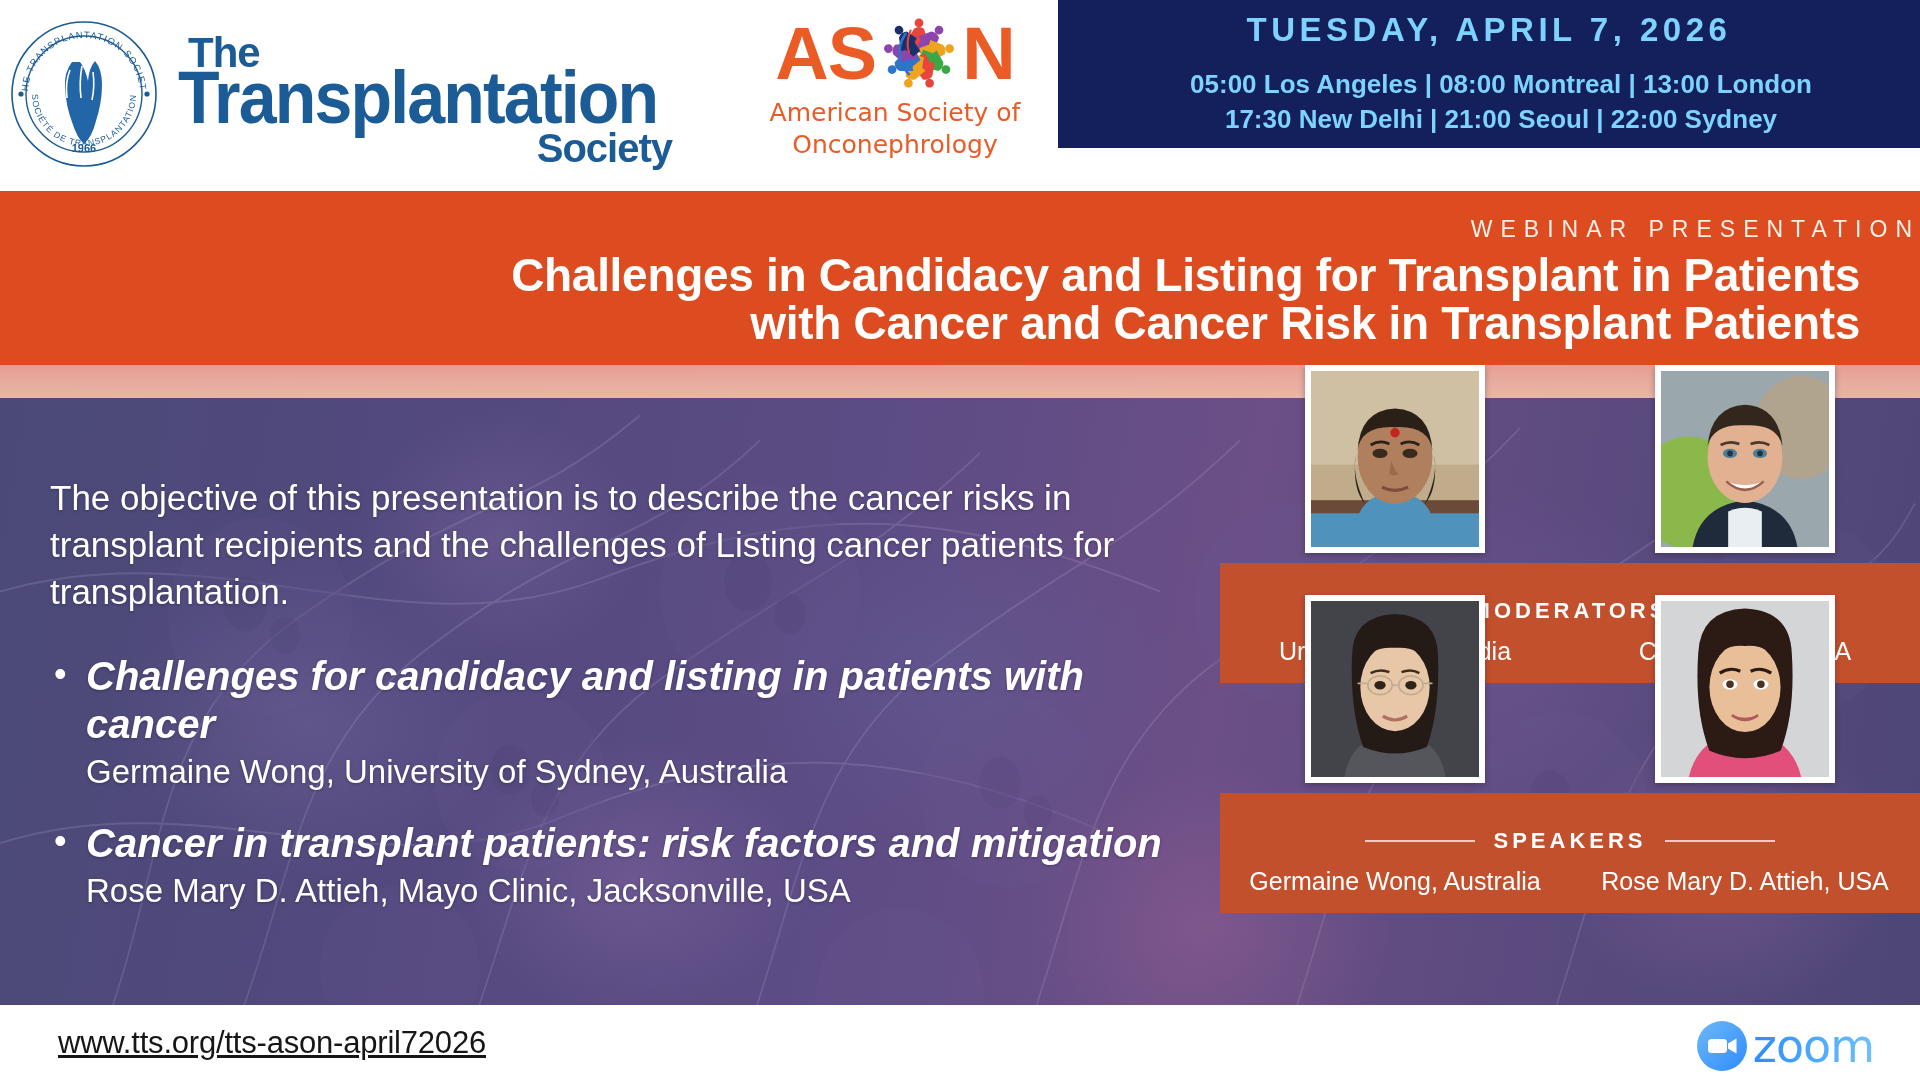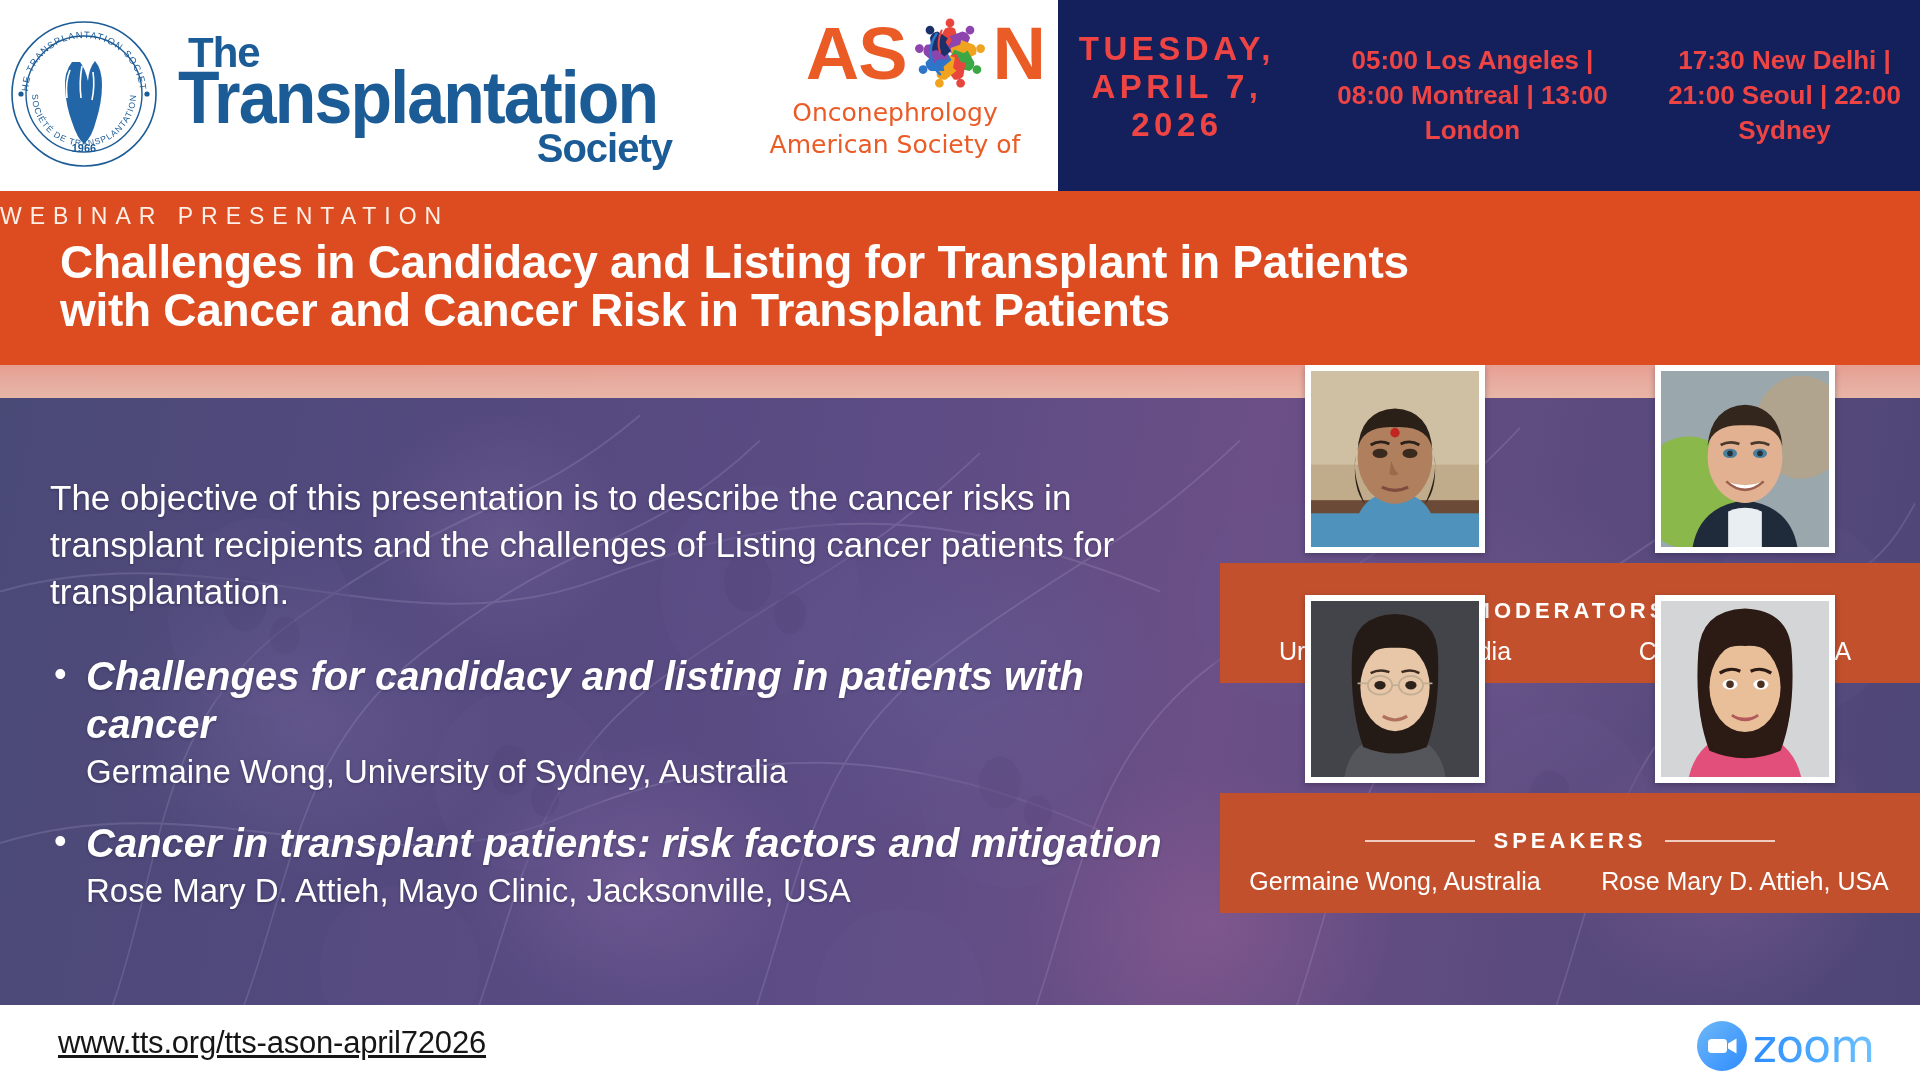--- a/index.html
+++ b/index.html
@@ -37,51 +37,51 @@
     position:absolute; right:-4px; bottom:-2px;
     font-size:40px; font-weight:bold; color:#1c5c96; letter-spacing:-1px;
   }
 
   .ason-logo {
     position:absolute; left:745px; top:12px; width:300px; height:168px;
     text-align:center;
   }
   .ason-mark {
     position:relative; height:84px; display:flex;
-    align-items:center; justify-content:flex-end;
+    align-items:center; justify-content:center;
   }
   .ason-as, .ason-n {
     font-size:74px; font-weight:bold; color:#ea5b26;
     line-height:1; letter-spacing:-1px;
   }
   .ason-o { width:86px; height:84px; position:relative; display:inline-block; }
   .ason-o svg { width:100%; height:100%; display:block; }
   .ason-sub {
     font-size:25px; color:#ea5b26; line-height:1.2; margin-top:2px;
     font-family:"DejaVu Sans", sans-serif; font-weight:400;
   }
 
   .date-panel {
-    position:absolute; left:1058px; top:0; width:862px; height:191px;
-    background:#13205c; color:#ef4444; text-align:center;
-    display:flex; flex-direction:row; justify-content:center; align-items:center;
+    position:absolute; left:1058px; top:0; width:862px; height:148px;
+    background:#13205c; color:#7dd3fc; text-align:center;
+    display:flex; flex-direction:column; justify-content:center; align-items:center;
   }
   .date-main {
     font-size:33px; font-weight:bold; letter-spacing:4.5px;
     margin-bottom:18px;
   }
   .tz-line {
     font-size:26px; font-weight:bold; line-height:1.35; letter-spacing:0px;margin-left:24px;
   }
 
   
   .title-band {
     position:absolute; left:0; top:191px; width:1920px; height:194px;
-    background:#dd4c20; color:#ffffff; text-align:left;
-    padding-top:12px;
+    background:#dd4c20; color:#ffffff; text-align:right;
+    padding-top:25px;
   }
   .eyebrow {
     font-size:23px; letter-spacing:8px; font-weight:400;
     color:#fdf0e8; margin-bottom:8px;
   }
   .webinar-title {
     font-size:46px; font-weight:bold; line-height:1.05;
     letter-spacing:-0.3px; padding:0 60px;
   }
 
@@ -276,22 +276,22 @@
                 <circle cx="50" cy="13" r="5.2"></circle>
                 <path d="M44 20 q6 -4 12 0 l4 14 l-5 2 l-2 12 h-10 l-2 -12 l-5 -2 z"></path>
               </g>
           </g>
           <path d="M34 26 q-10 14 -6 30 q3 12 10 18" fill="none" stroke="#2e75c9" stroke-width="3.2" stroke-linecap="round"></path>
           <path d="M40 22 q-6 14 -2 26" fill="none" stroke="#e8453c" stroke-width="2.4" stroke-linecap="round"></path>
         </svg>
       </span>
       <span class="ason-n">N</span>
     </div>
+    <div class="ason-sub">American Society of</div>
     <div class="ason-sub">Onconephrology</div>
-    <div class="ason-sub">American Society of</div>
   </div>
 
   <div class="date-panel">
     <div class="date-main">TUESDAY, APRIL 7, 2026</div>
     <div class="tz-line">05:00 Los Angeles | 08:00 Montreal | 13:00 London</div>
     <div class="tz-line">17:30 New Delhi | 21:00 Seoul | 22:00 Sydney</div>
   </div>
 </div>
 
 <div class="title-band">

